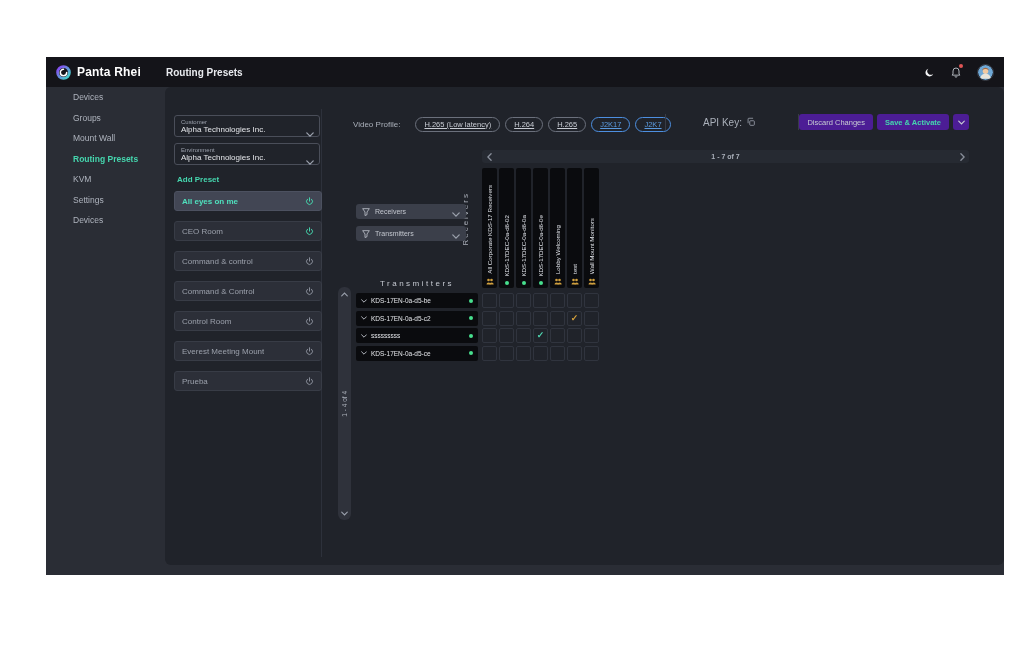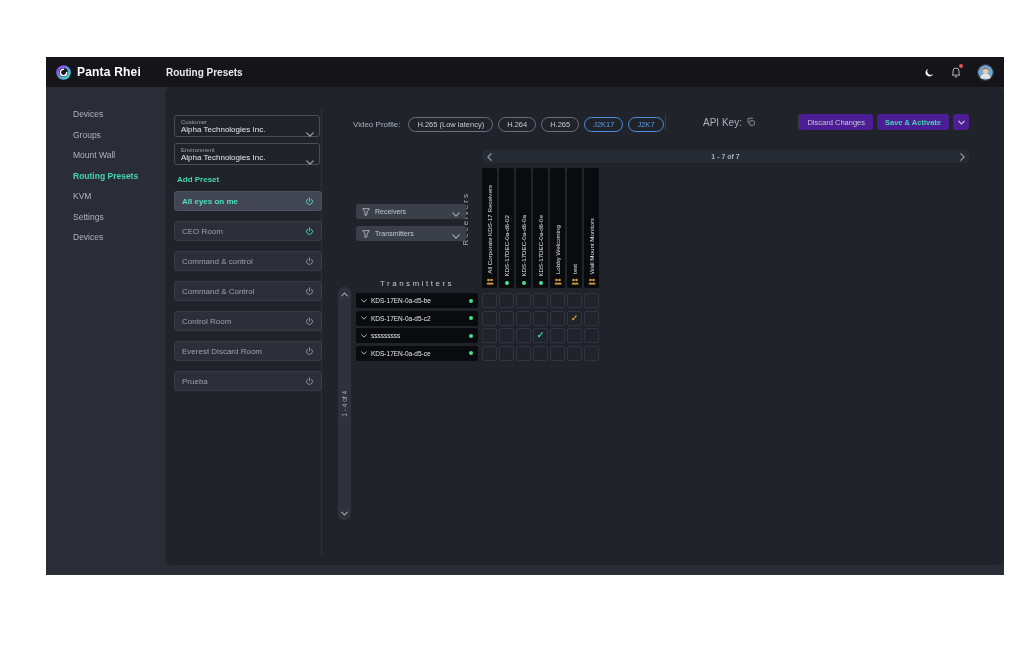--- a/index.html
+++ b/index.html
@@ -12,21 +12,21 @@
   .brand { display:flex; align-items:center; gap:6px; width:100px; }
   .brand-name { color:#ffffff; font-size:12px; font-weight:700; letter-spacing:.2px; white-space:nowrap; }
   .page-title { color:#e9ebef; font-size:10px; font-weight:700; margin-left:10px; }
   .topbar-right { margin-left:auto; display:flex; align-items:center; gap:15px; }
   .icon-btn { display:flex; align-items:center; justify-content:center; position:relative; cursor:pointer; }
   .bell-dot { position:absolute; right:-1px; top:-2px; width:4px; height:4px; border-radius:50%; background:#e05555; }
   .avatar { width:17px; height:17px; border-radius:50%; overflow:hidden; border:1px solid #3a3d46; }
 
   
   .sidebar { position:absolute; left:0; top:30px; bottom:0; width:119px; background:#2a2d35; }
-  .nav { list-style:none; padding-top:17px; }
+  .nav { list-style:none; padding-top:0; }
   .nav li { height:20.5px; display:flex; align-items:center; padding-left:27px; font-size:8.5px; color:#aeb3bd; cursor:pointer; }
   .nav li.active { color:#45d6ae; font-weight:700; }
 
   
   .panel { position:absolute; left:119px; top:30px; width:839px; height:478px; background:#20232a; border-radius:6px; }
 
   .vdivider { position:absolute; left:156px; top:22px; bottom:8px; width:1px; background:#2d313b; }
 
   
   .select { position:absolute; left:9px; width:146px; height:22px; border:1px solid #4a4e59; border-radius:3px; padding:3px 6px 0 6px; cursor:pointer; }
@@ -41,22 +41,22 @@
   .preset-list { position:absolute; left:9px; top:104px; width:148px; display:flex; flex-direction:column; gap:10px; }
   .preset { height:20px; background:#2c2f38; border:1px solid #383c46; border-radius:3px; display:flex; align-items:center; padding:0 7px; cursor:pointer; }
   .preset .pname { font-size:8px; color:#9ba0ab; white-space:nowrap; overflow:hidden; }
   .preset .pw { margin-left:auto; color:#8b909b; display:flex; }
   .preset .pw.on { color:#45d6ae; }
   .preset.selected { background:#424654; border-color:#4c5160; }
   .preset.selected .pname { color:#4fe0bd; font-weight:700; }
 
   
   .profile-row { position:absolute; left:188px; top:26px; height:22px; display:flex; align-items:center; gap:5px; }
-  .profile-lbl { font-size:8px; color:#aab0ba; margin-right:3px; white-space:nowrap; }
-  .chip { border:1px solid #6b707c; color:#c8ccd4; border-radius:9px; font-size:7.5px; padding:2px 8px; white-space:nowrap; cursor:pointer; }
+  .profile-lbl { font-size:8px; color:#aab0ba; margin-right:10px; white-space:nowrap; }
+  .chip { border:1px solid #6b707c; color:#c8ccd4; border-radius:9px; font-size:7.5px; padding:2px 8px; white-space:nowrap; cursor:pointer;text-decoration:underline; }
   .chip.blue { border-color:#4d8fe0; color:#5b9be0; }
   .hdr-div { position:absolute; top:27px; width:1px; height:16px; background:#383c46; }
   .api { position:absolute; left:538px; top:27px; height:16px; display:flex; align-items:center; gap:4px; }
   .api-lbl { font-size:10px; color:#aab0ba; }
   .actions { position:absolute; right:35px; top:27px; display:flex; gap:4px; }
   .btn { height:16px; border:none; border-radius:3px; background:#4c1d95; color:#c7cbd3; font-size:7.5px; padding:0 8px; font-family:inherit; cursor:pointer; white-space:nowrap; }
   .btn.save { color:#45d6ae; font-weight:700; }
   .btn.caret { width:16px; padding:0; display:flex; align-items:center; justify-content:center; }
 
   
@@ -216,21 +216,21 @@
         <div class="preset">
           <span class="pname">Control Room</span>
           <span class="pw">
               <svg width="9" height="9" viewBox="0 0 24 24" fill="none" stroke="currentColor" stroke-width="2.6" stroke-linecap="round">
                 <path d="M12 2 v9"></path>
                 <path d="M6.6 5.8 a8 8 0 1 0 10.8 0"></path>
               </svg>
             </span>
         </div>
         <div class="preset">
-          <span class="pname">Everest Discard Room</span>
+          <span class="pname">Everest Meeting Mount</span>
           <span class="pw">
               <svg width="9" height="9" viewBox="0 0 24 24" fill="none" stroke="currentColor" stroke-width="2.6" stroke-linecap="round">
                 <path d="M12 2 v9"></path>
                 <path d="M6.6 5.8 a8 8 0 1 0 10.8 0"></path>
               </svg>
             </span>
         </div>
         <div class="preset">
           <span class="pname">Prueba</span>
           <span class="pw">

